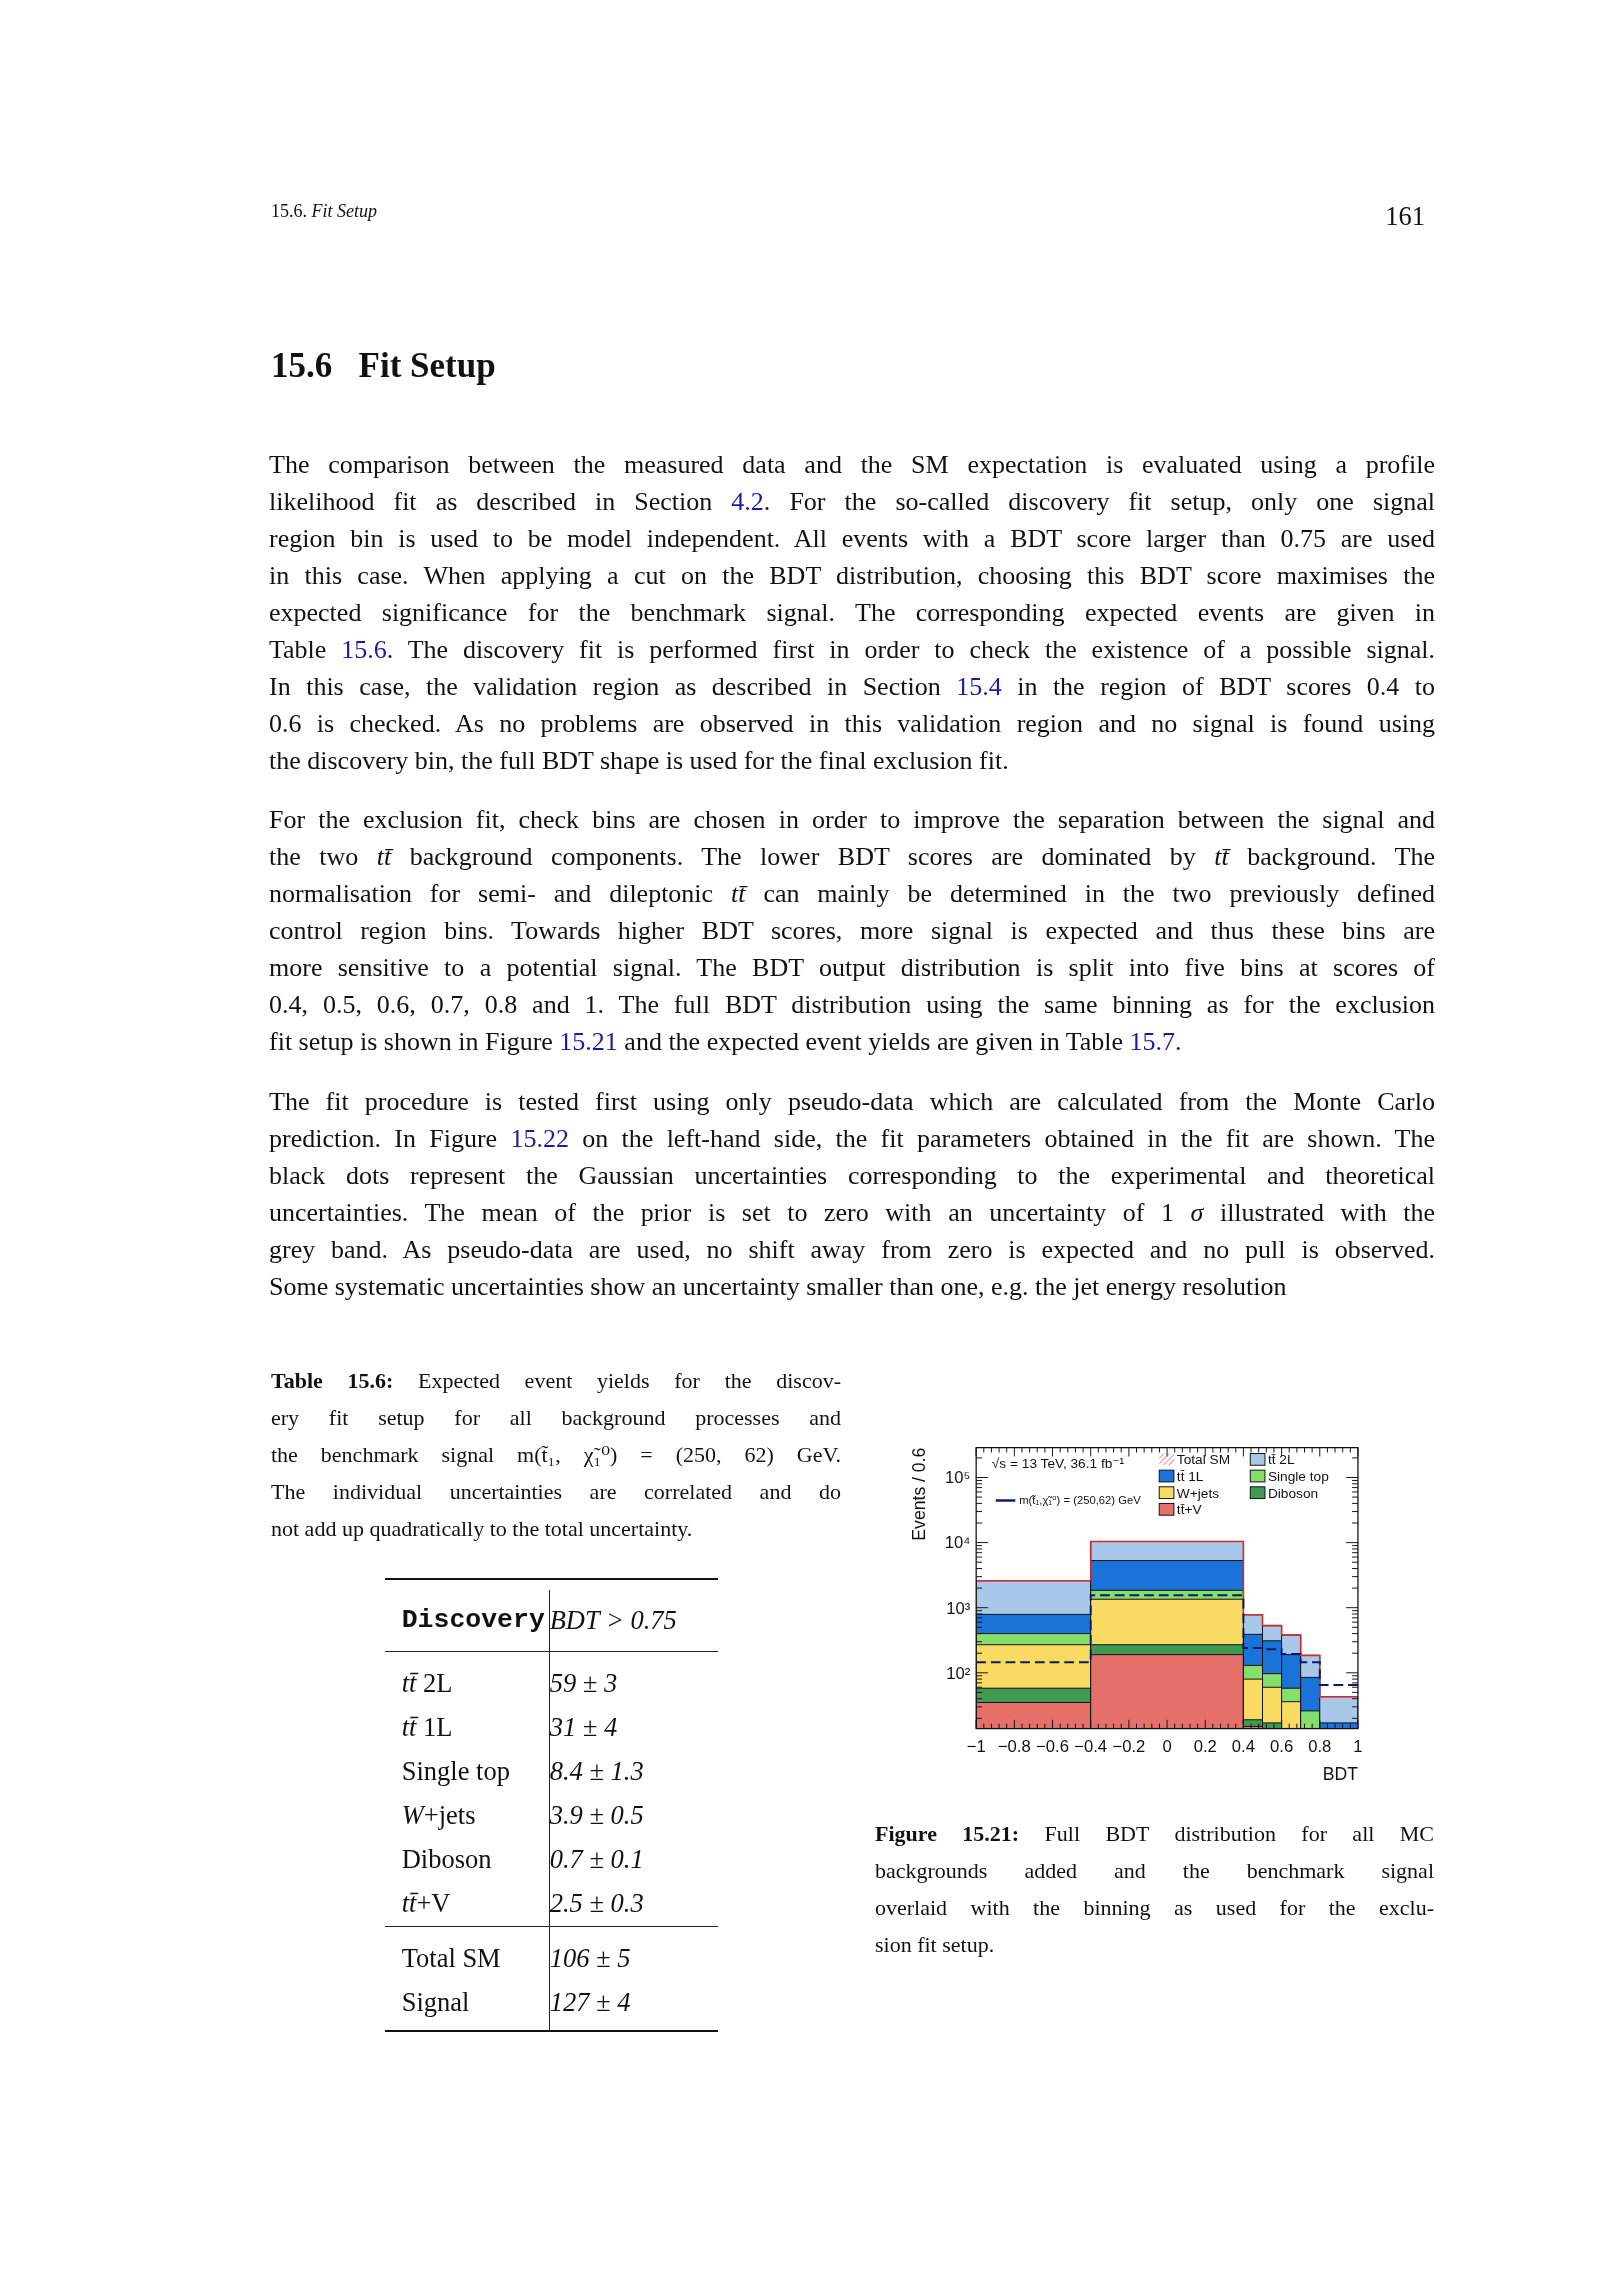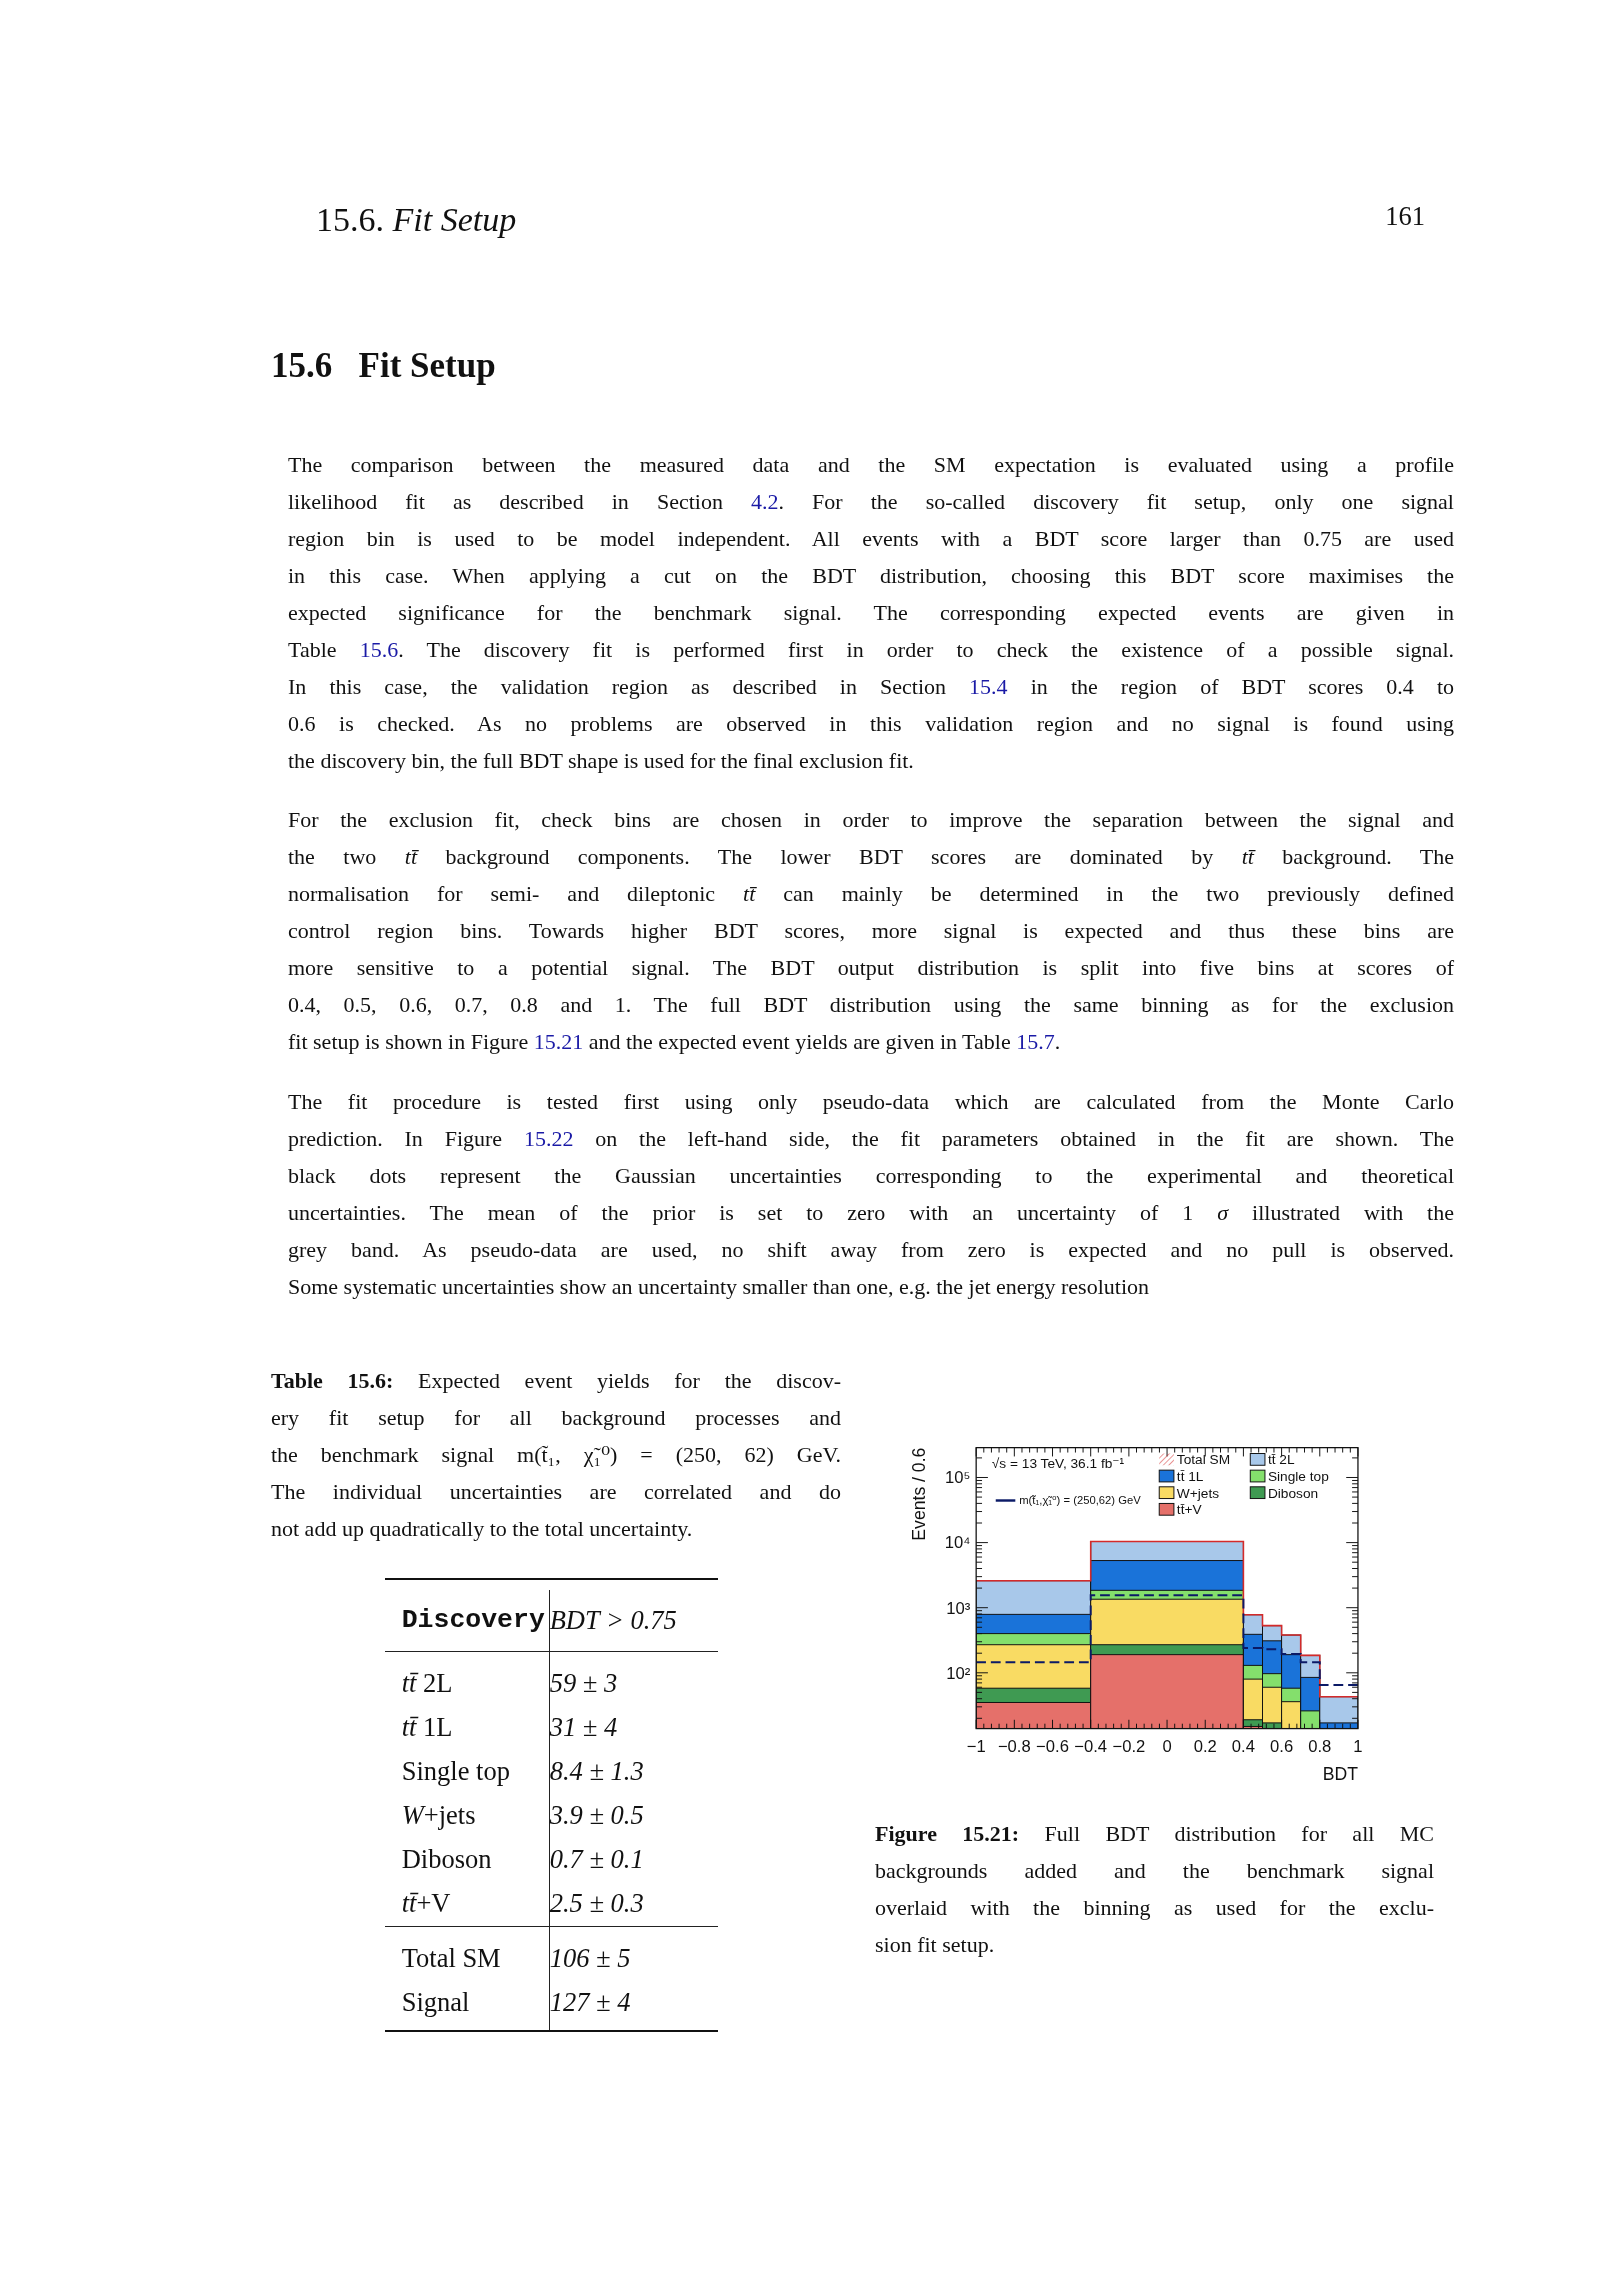--- a/index.html
+++ b/index.html
@@ -1,23 +1,23 @@
 <!DOCTYPE html>
 <html><head>
 <meta charset="utf-8">
 <style>
   html, body { margin: 0; padding: 0; background: #ffffff; }
   body { width: 1621px; height: 2293px; position: relative; font-family: "Liberation Serif", "DejaVu Serif", serif; color: #111; }
   .abs { position: absolute; }
-  .running-head { left: 271px; top: 201px; font-size: 34px; margin-left: 45px; }
+  .running-head { left: 271px; top: 201px; font-size: 18px; }
   .running-head i { font-style: italic; }
   .page-num { right: 196px; top: 201px; font-size: 26.5px; margin-left: 48px; }
   .section-title { left: 271px; top: 346px; font-size: 35px; font-weight: bold; }
   .section-title .num { margin-right: 17.6px; }
-  .para { left: 288px; width: 1166px; font-size: 22px; line-height: 37px; text-align: justify; }
+  .para { left: 269px; width: 1166px; font-size: 26px; line-height: 37px; text-align: justify; }
   .para .line { display: block; text-align-last: justify; white-space: nowrap; }
   .para .line.last { text-align-last: left; }
   .link { color: #1a1aa6; }
   .ital { font-style: italic; }
   .caption { font-size: 22px; line-height: 37px; }
   .caption b { font-weight: bold; }
   .caption .line { display: block; text-align: justify; text-align-last: justify; white-space: nowrap; }
   .caption .line.last { text-align-last: left; }
   .tbl-caption { left: 271px; top: 1362px; width: 570px; }
   .fig-caption { left: 875px; top: 1815px; width: 559px; }

